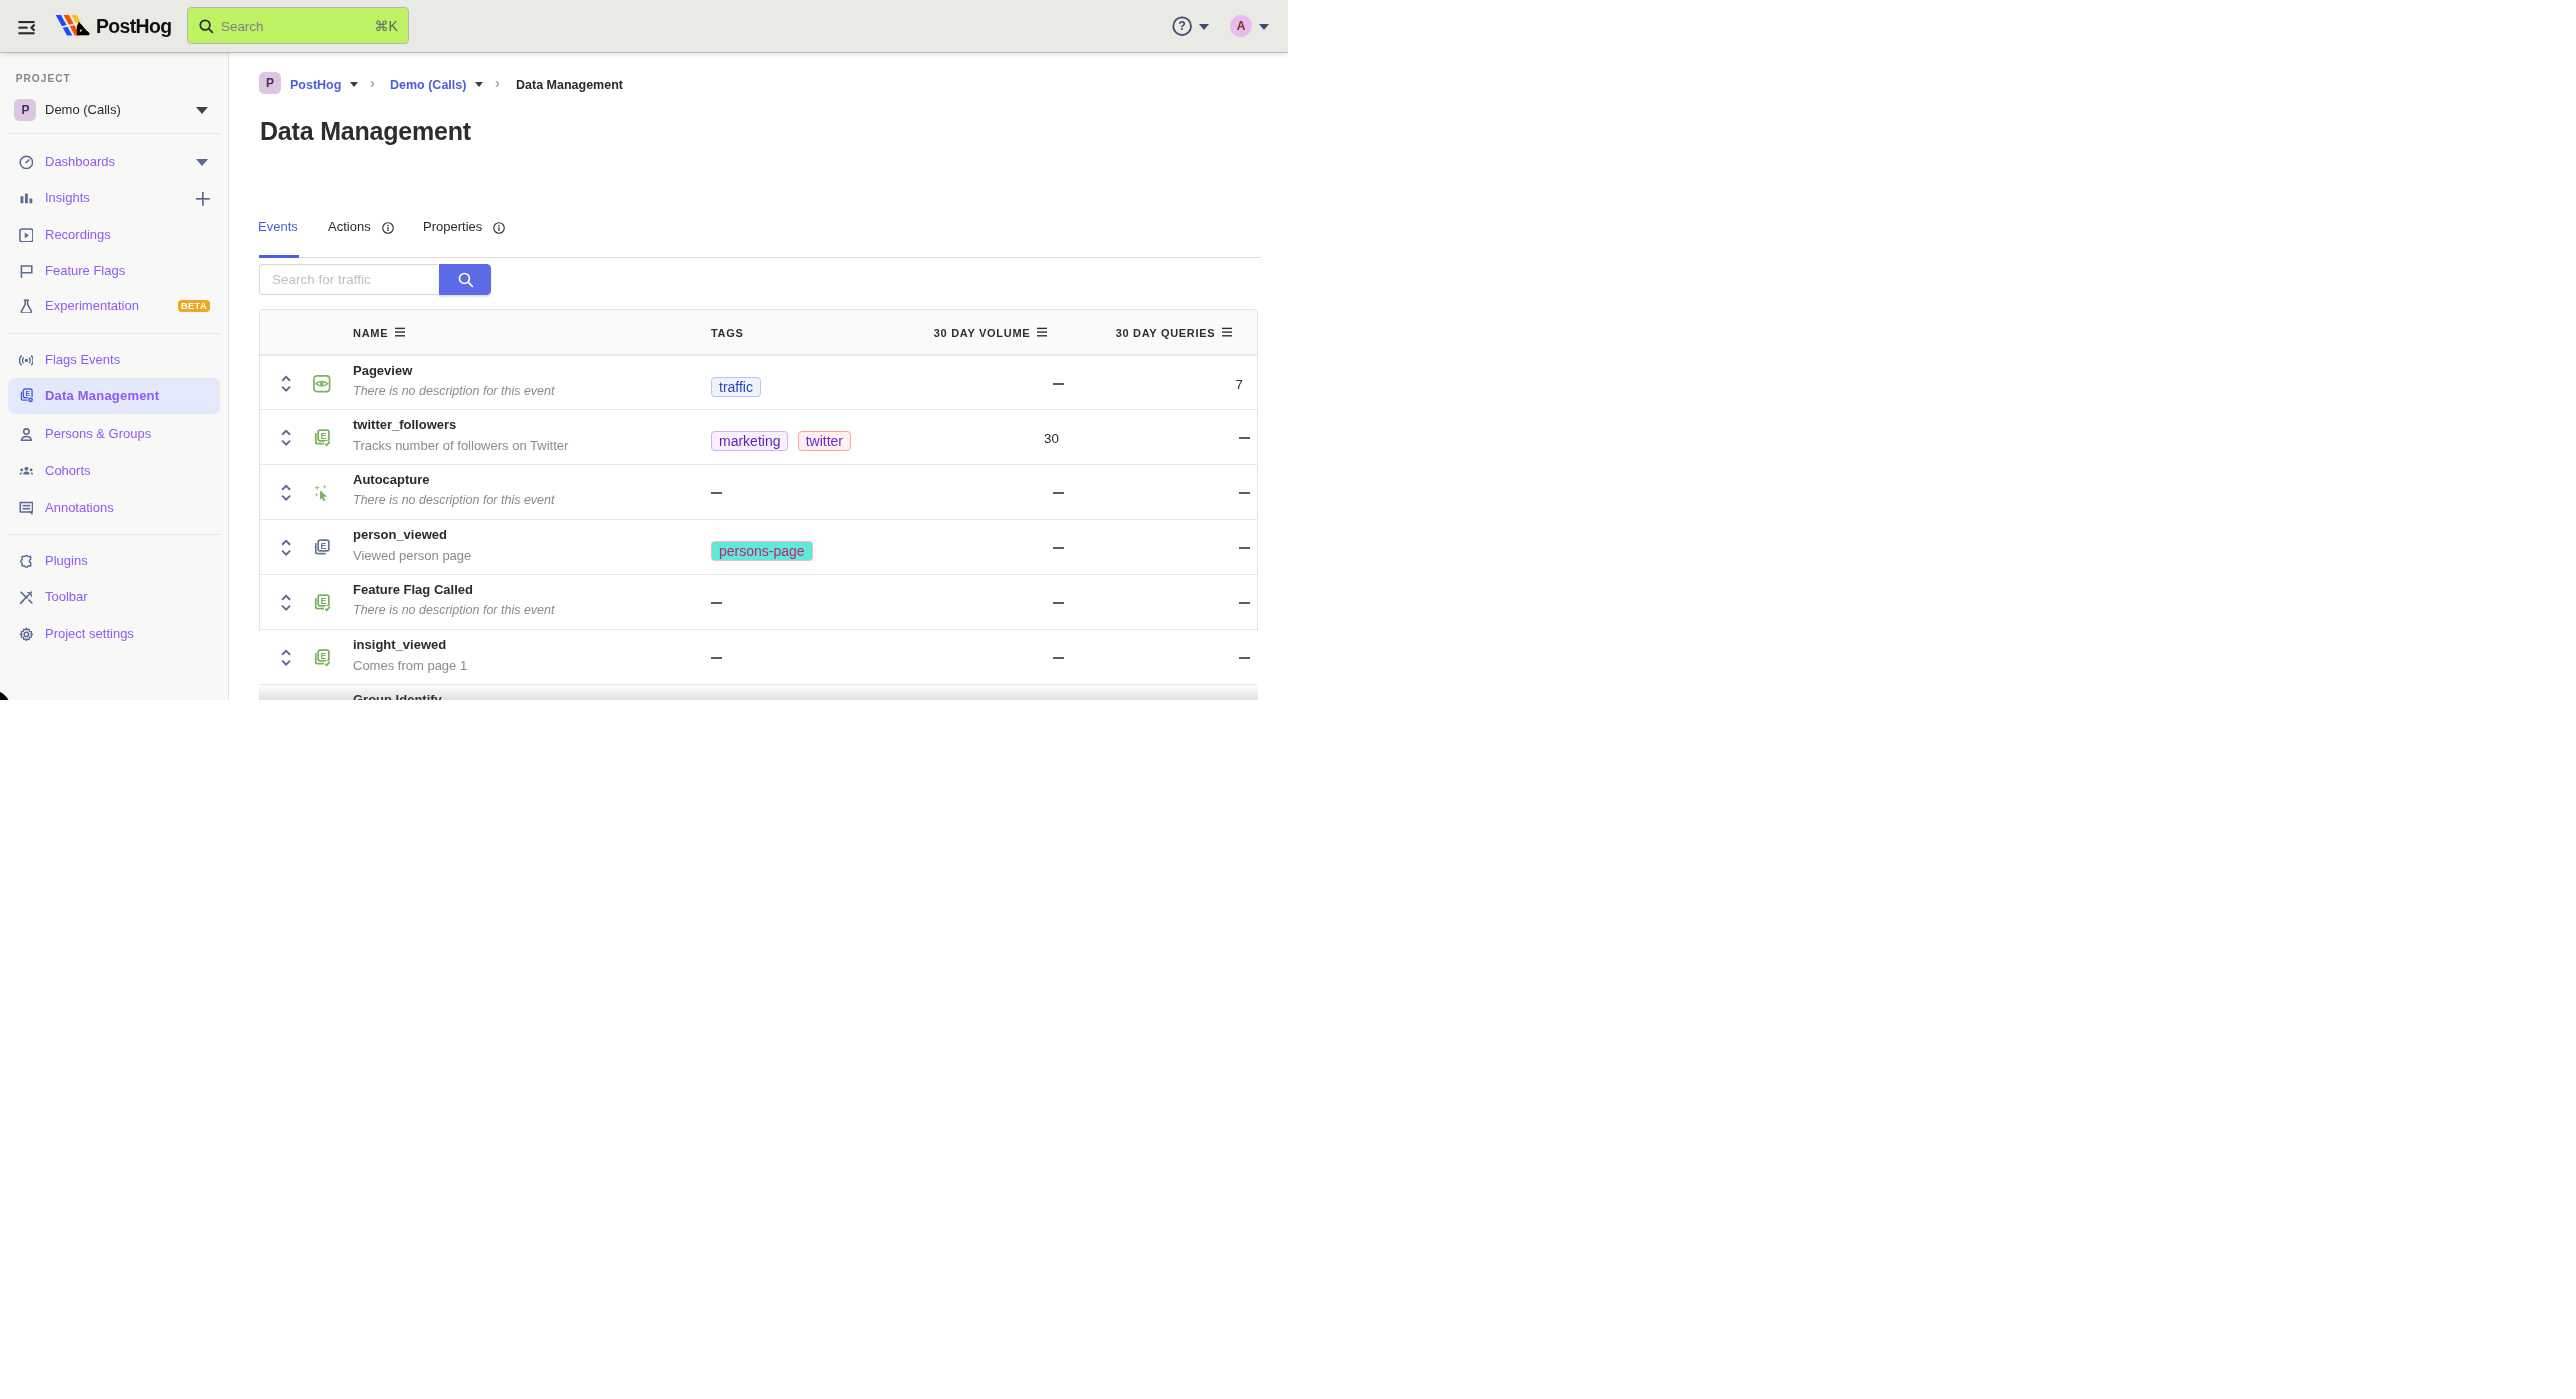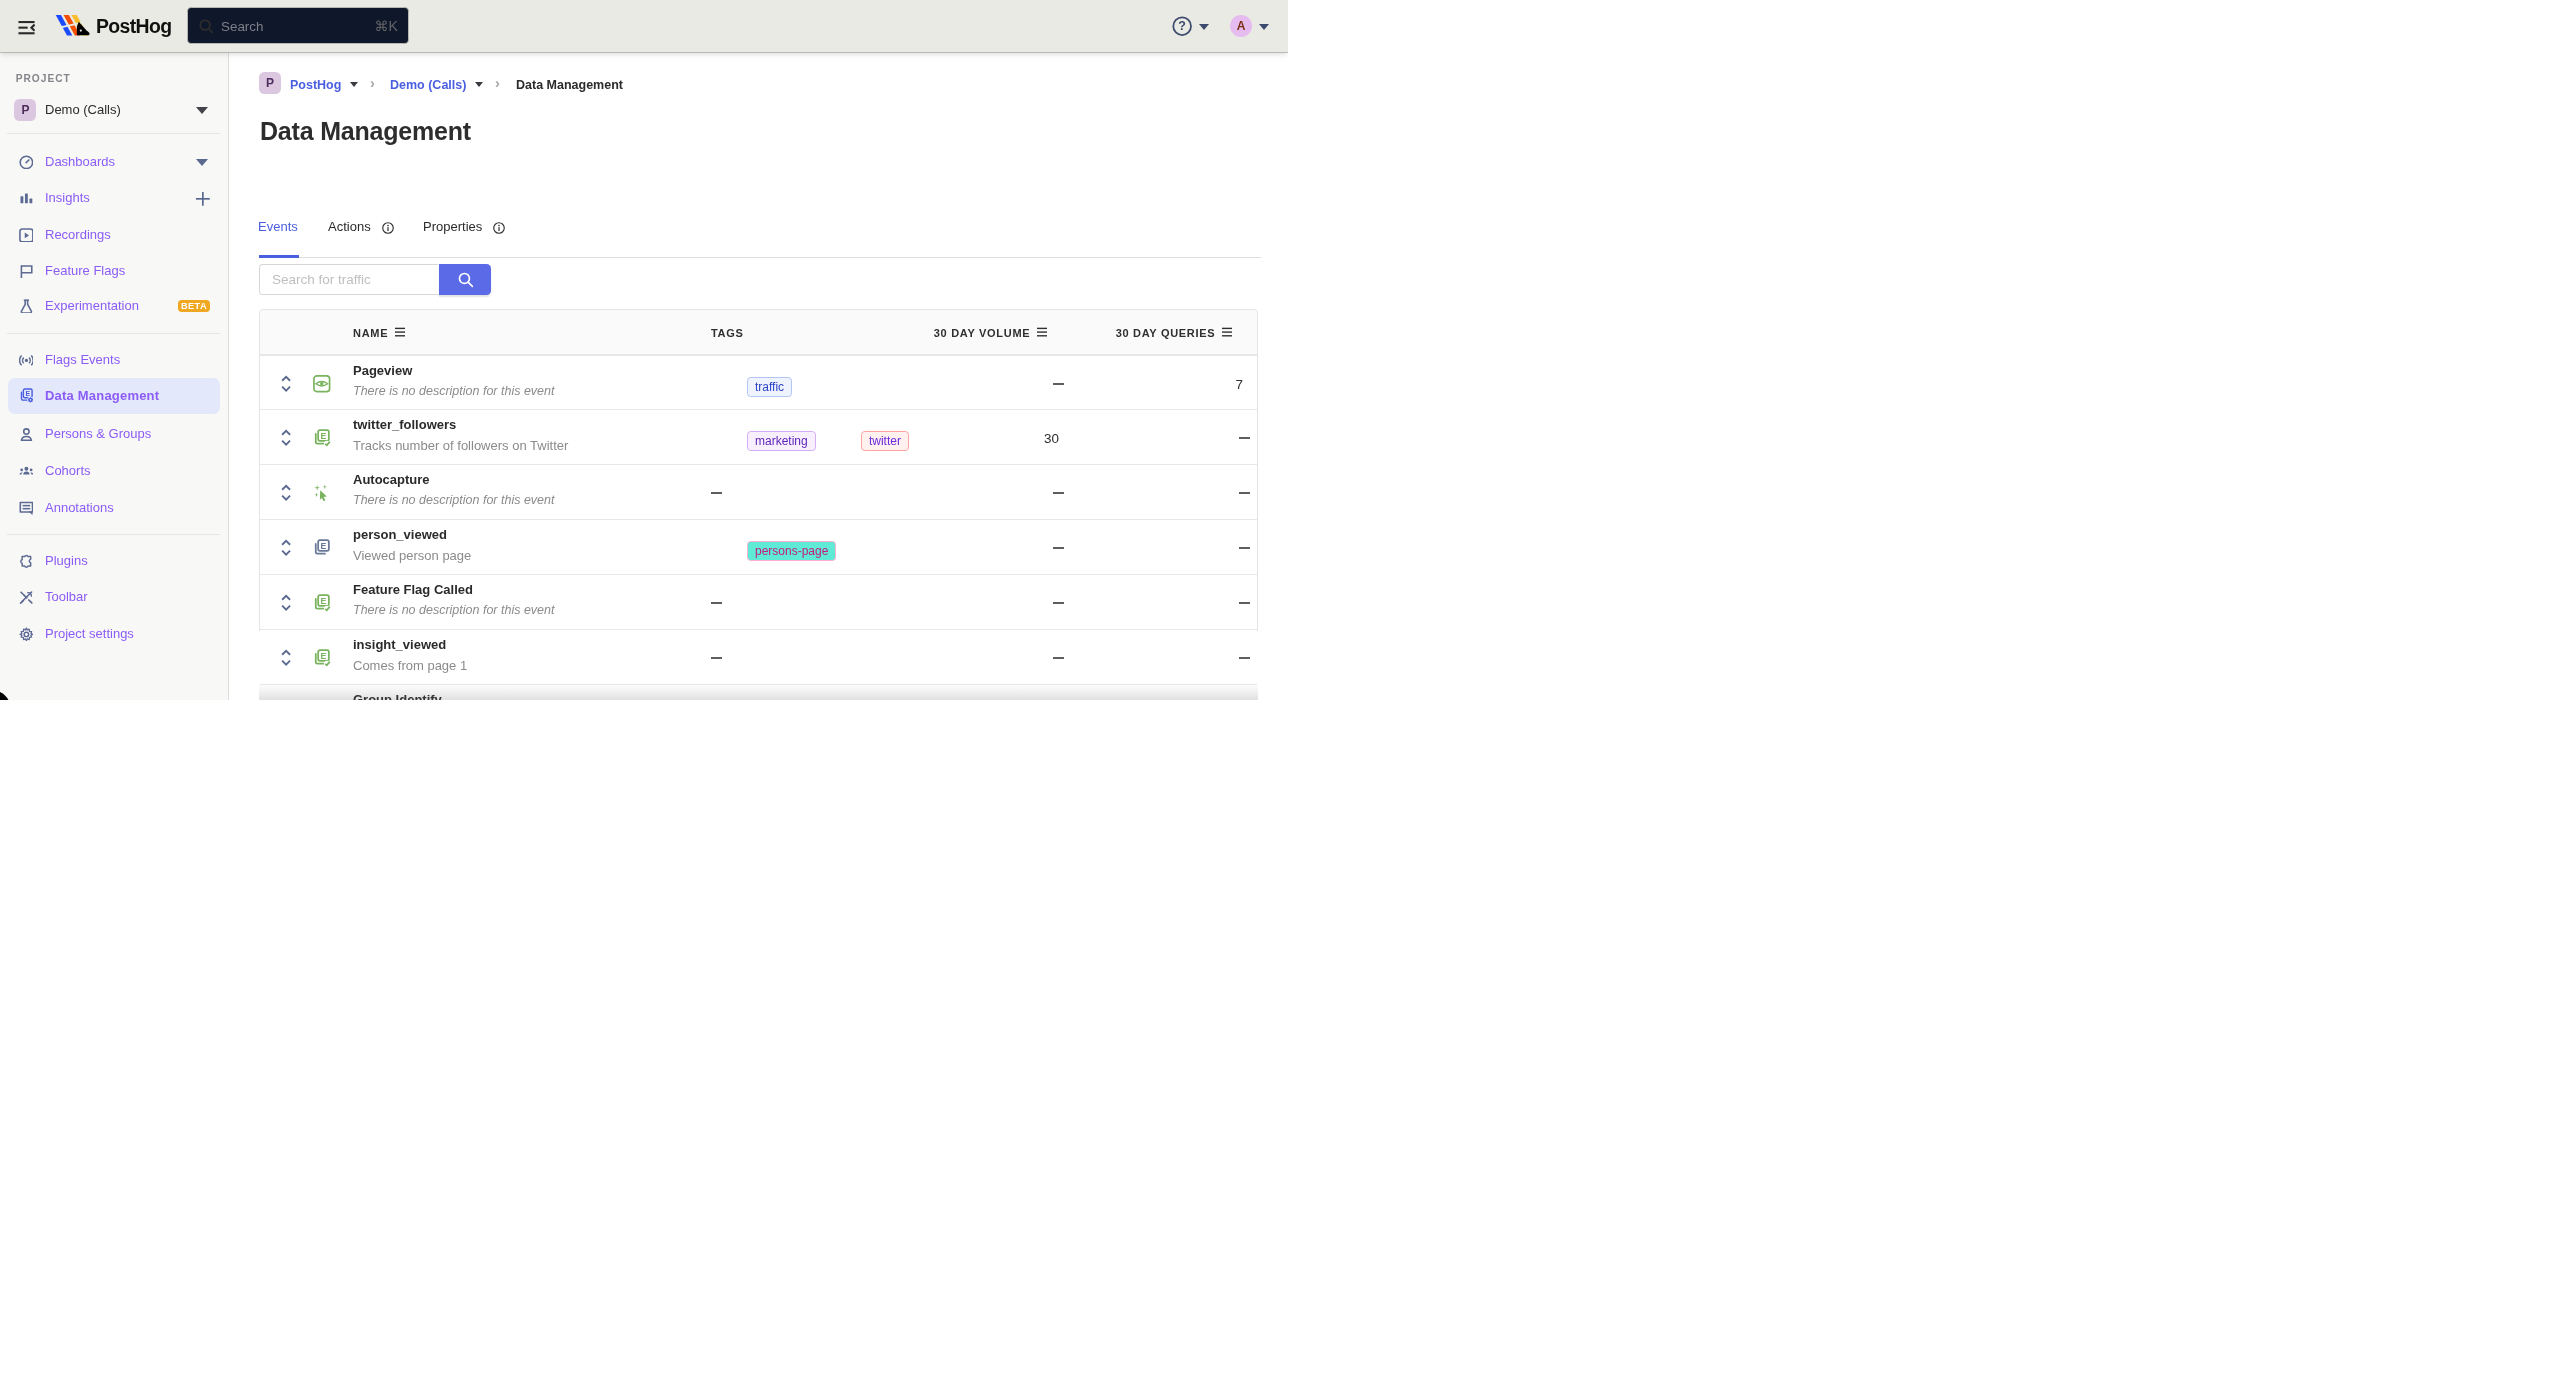--- a/index.html
+++ b/index.html
@@ -2,21 +2,21 @@
 <html style="font-size:14.8px"><head>
 <meta charset="utf-8">
 <style>
 *{margin:0;padding:0;box-sizing:border-box;}
 html,body{width:1288px;height:700px;overflow:hidden;background:#fff;}
 body{font-family:"Liberation Sans",sans-serif;-webkit-font-smoothing:antialiased;}
 #page{position:relative;width:1288px;height:700px;}
 .abs{position:absolute;}
 
 #topbar{position:absolute;left:0;top:0;width:1288px;height:53px;background:#e9eae3;border-bottom:1.4px solid #b8b9b2;box-shadow:0 2.8px 4.6px -0.9px rgba(60,60,55,0.14);z-index:5;}
-#srchbox{position:absolute;left:187px;top:7.4px;width:222px;height:37px;border:1.4px solid #b6b7b0;border-radius:4.6px;background:#0f172a;}
+#srchbox{position:absolute;left:187px;top:7.4px;width:222px;height:37px;border:1.4px solid #b6b7b0;border-radius:4.6px;background:#bef264;}
 #srchtxt{position:absolute;left:33px;top:10.2px;font-size:13.4px;color:#7e7f87;}
 #cmdk{position:absolute;right:10.2px;top:9.7px;font-size:14px;color:#636466;}
 .caret{width:0;height:0;border-left:5.1px solid transparent;border-right:5.1px solid transparent;border-top:6.5px solid #3c4a6e;}
 #avatar{position:absolute;left:1230px;top:14.8px;width:22px;height:22px;border-radius:50%;background:#e6bcf0;color:#7c2f10;font-weight:bold;font-size:12px;text-align:center;line-height:23px;}
 
 #sidebar{position:absolute;left:0;top:53px;width:229px;height:647px;background:#f8f8f7;border-right:0.9px solid #dededc;}
 .sdiv{position:absolute;left:7.4px;width:213px;height:0.9px;background:#e5e5e3;}
 #projlabel{position:absolute;left:15.7px;top:20px;font-size:10.2px;font-weight:bold;letter-spacing:1px;color:#85858b;}
 .pbadge{width:22px;height:22px;border-radius:5.5px;background:#dbc8e0;color:#4f2d5c;font-weight:bold;font-size:12px;text-align:center;line-height:23px;}
 .mitem{position:absolute;left:0;width:228px;height:36px;}
@@ -37,21 +37,21 @@
 #thead{position:absolute;left:0;top:0;width:100%;height:45px;background:#fafafa;border-bottom:0.9px solid #e8e8e8;border-radius:4.6px 4.6px 0 0;}
 .th{position:absolute;top:0;height:45px;display:flex;align-items:center;gap:6.5px;font-size:11px;font-weight:bold;letter-spacing:0.7px;color:#2f2f2f;white-space:nowrap;}
 .trow{position:absolute;left:0;width:100%;height:55px;border-top:0.9px solid #e8e8e8;}
 .trow:first-of-type{border-top:none;}
 .rname{position:absolute;left:93px;top:7.4px;font-size:13px;font-weight:bold;color:#2b2b2b;white-space:nowrap;}
 .rdesc{position:absolute;left:93px;top:28px;font-size:13px;color:#8b8b8b;white-space:nowrap;}
 .rdesc.it{font-style:italic;font-size:12.5px;}
 .chev{position:absolute;left:20.7px;}
 .rico{position:absolute;left:53px;top:19px;}
 .tagc{position:absolute;left:451px;top:20.5px;display:flex;gap:9.2px;}
-.tag{height:20.3px;line-height:18.5px;padding:0 7px;border-radius:3.7px;font-size:12px;white-space:nowrap;margin-left:36px;}
+.tag{height:20.3px;line-height:18.5px;padding:0 7px;border-radius:3.7px;font-size:14px;white-space:nowrap;}
 .tag.blu{background:#eff3fe;border:0.9px solid #b3c5f5;color:#2b42c8;}
 .tag.pur{background:#f9f0ff;border:0.9px solid #d3adf7;color:#5a1fb8;}
 .tag.red{background:#fff1f0;border:0.9px solid #ffa39e;color:#6d28d9;}
 .tag.mag{background:#5eead4;border:0.9px solid #ffadd2;color:#c41d7f;}
 .dash{position:absolute;height:1.5px;background:#5e5e5e;width:10.7px;top:27px;}
 .num{position:absolute;top:21px;font-size:13.4px;color:#2d2d2d;text-align:right;}
 #botgrad{position:absolute;left:259px;top:683px;width:999px;height:16.6px;background:linear-gradient(to bottom,rgba(90,90,90,0) 0%,rgba(90,90,90,0.07) 45%,rgba(90,90,90,0.19) 100%);}
 #bubble{position:absolute;left:-22px;top:691px;width:32px;height:32px;border-radius:50%;background:#000;}
 </style>
 </head>

